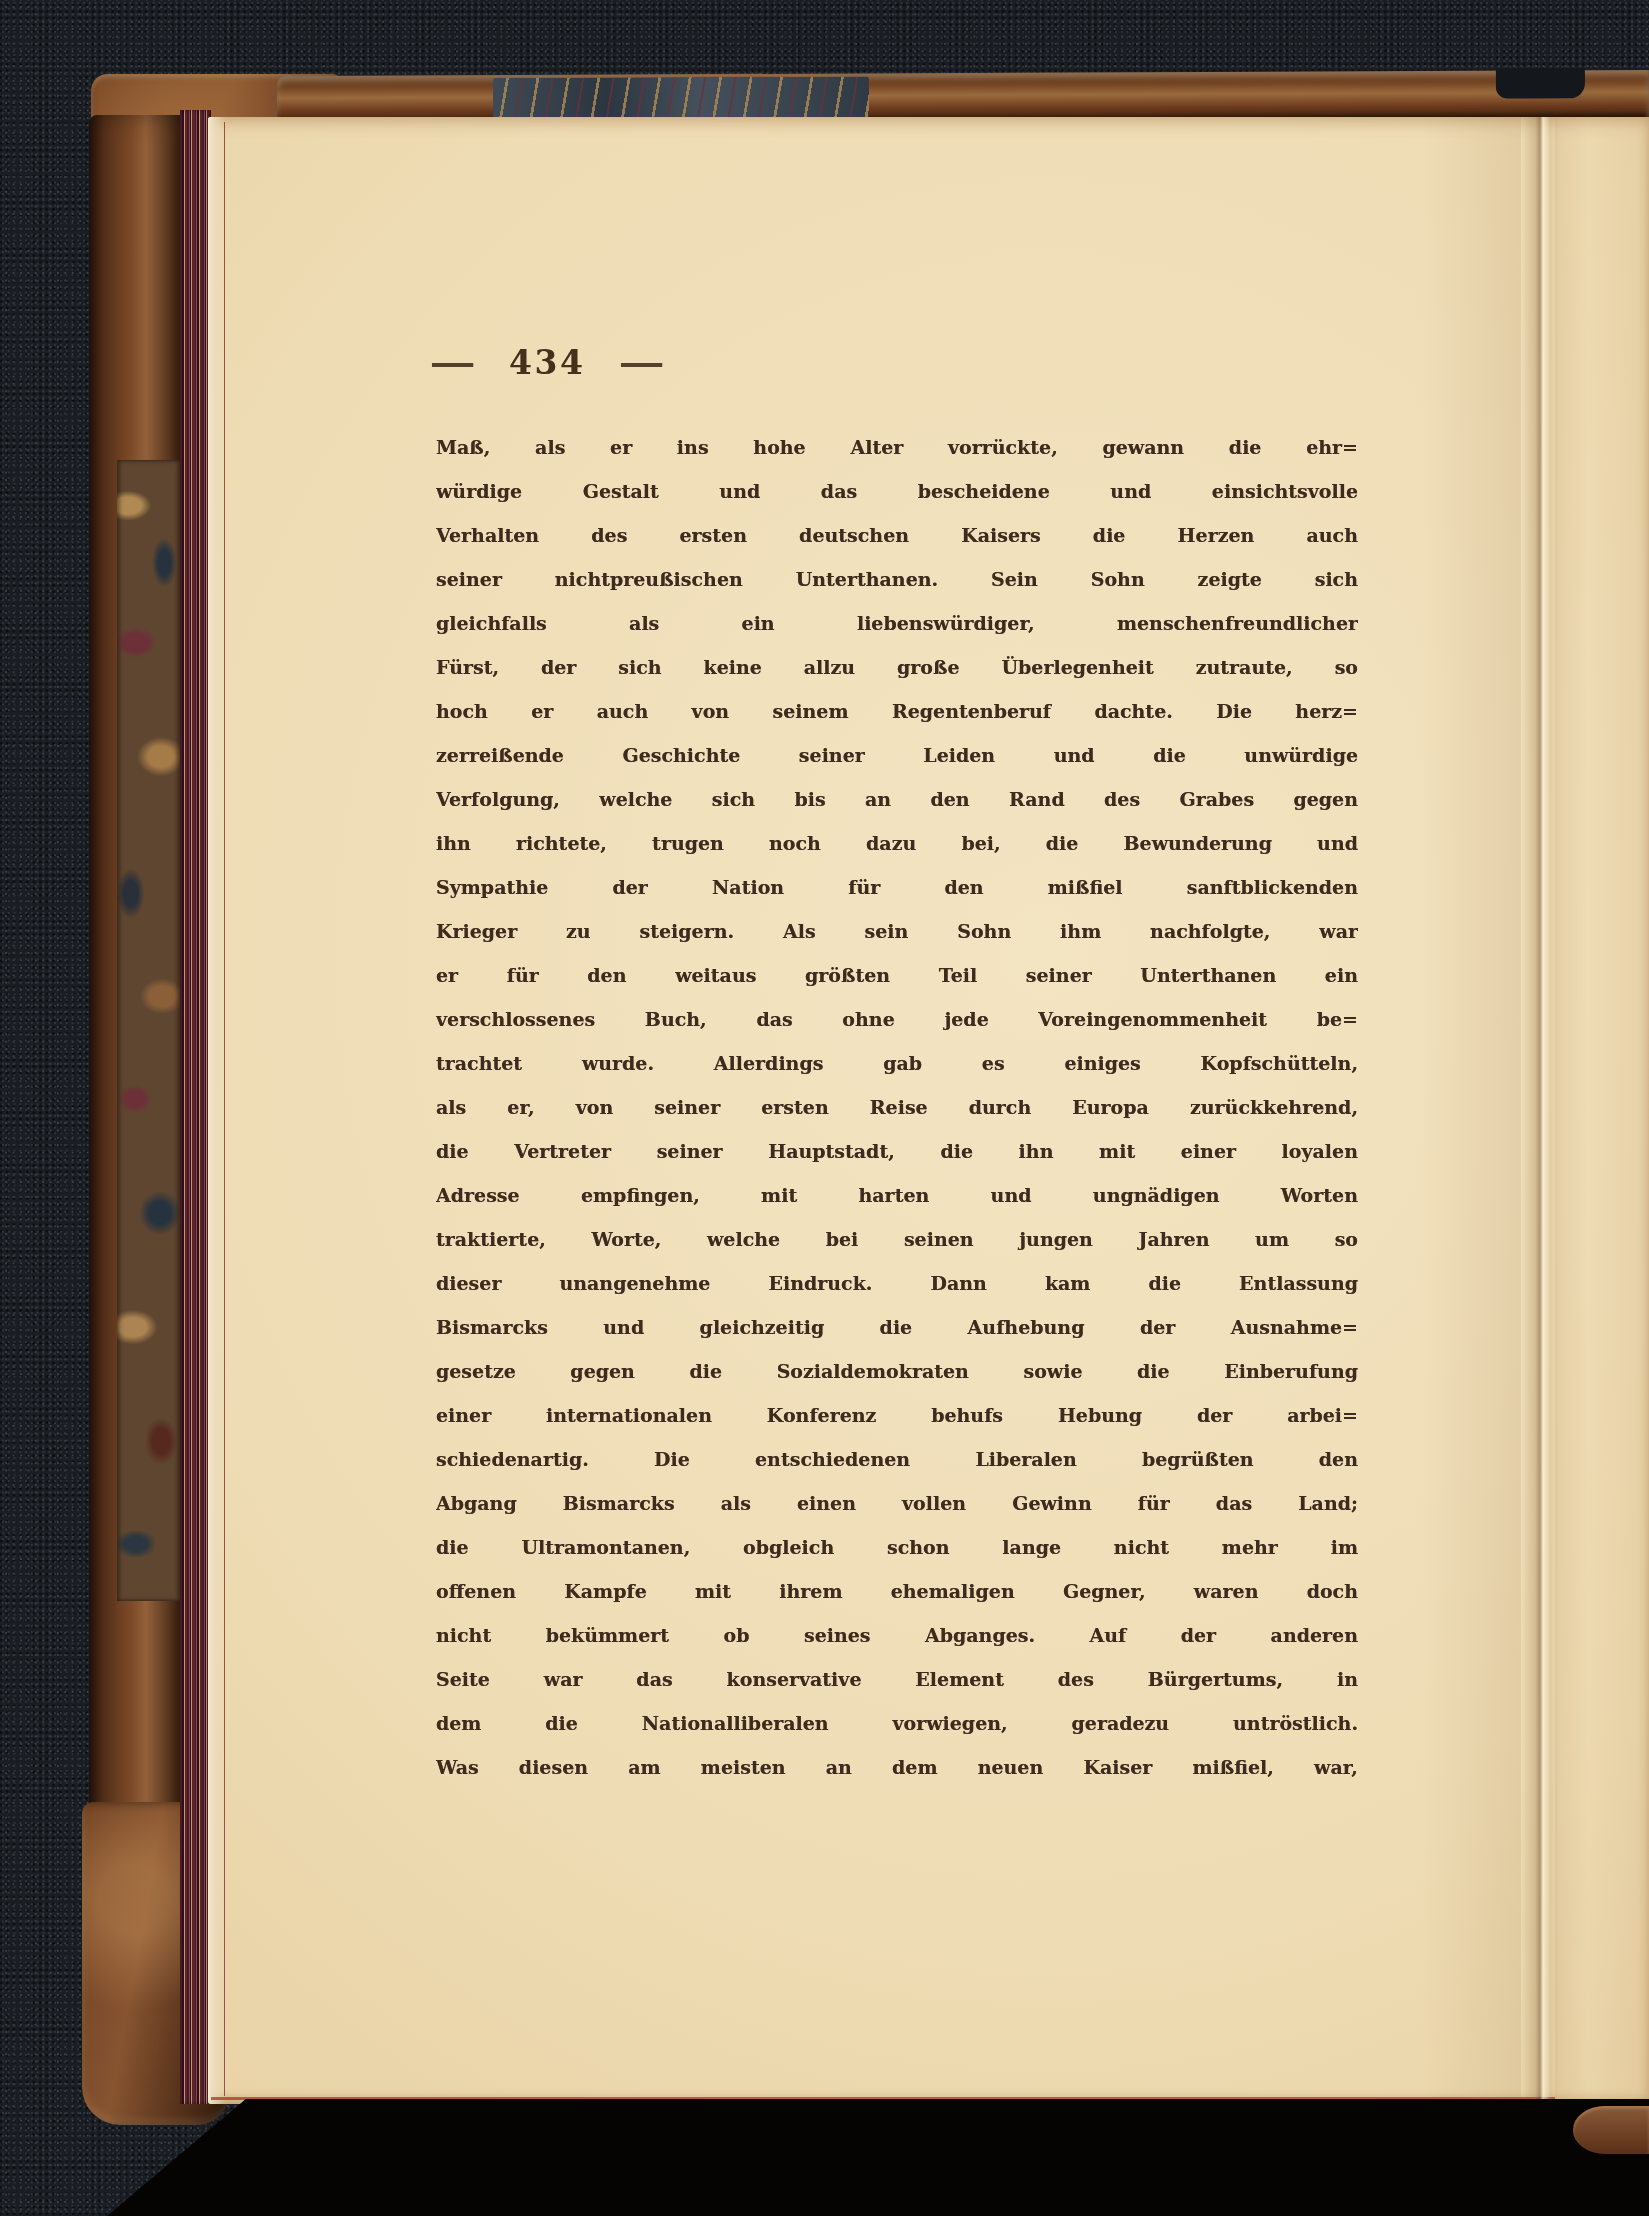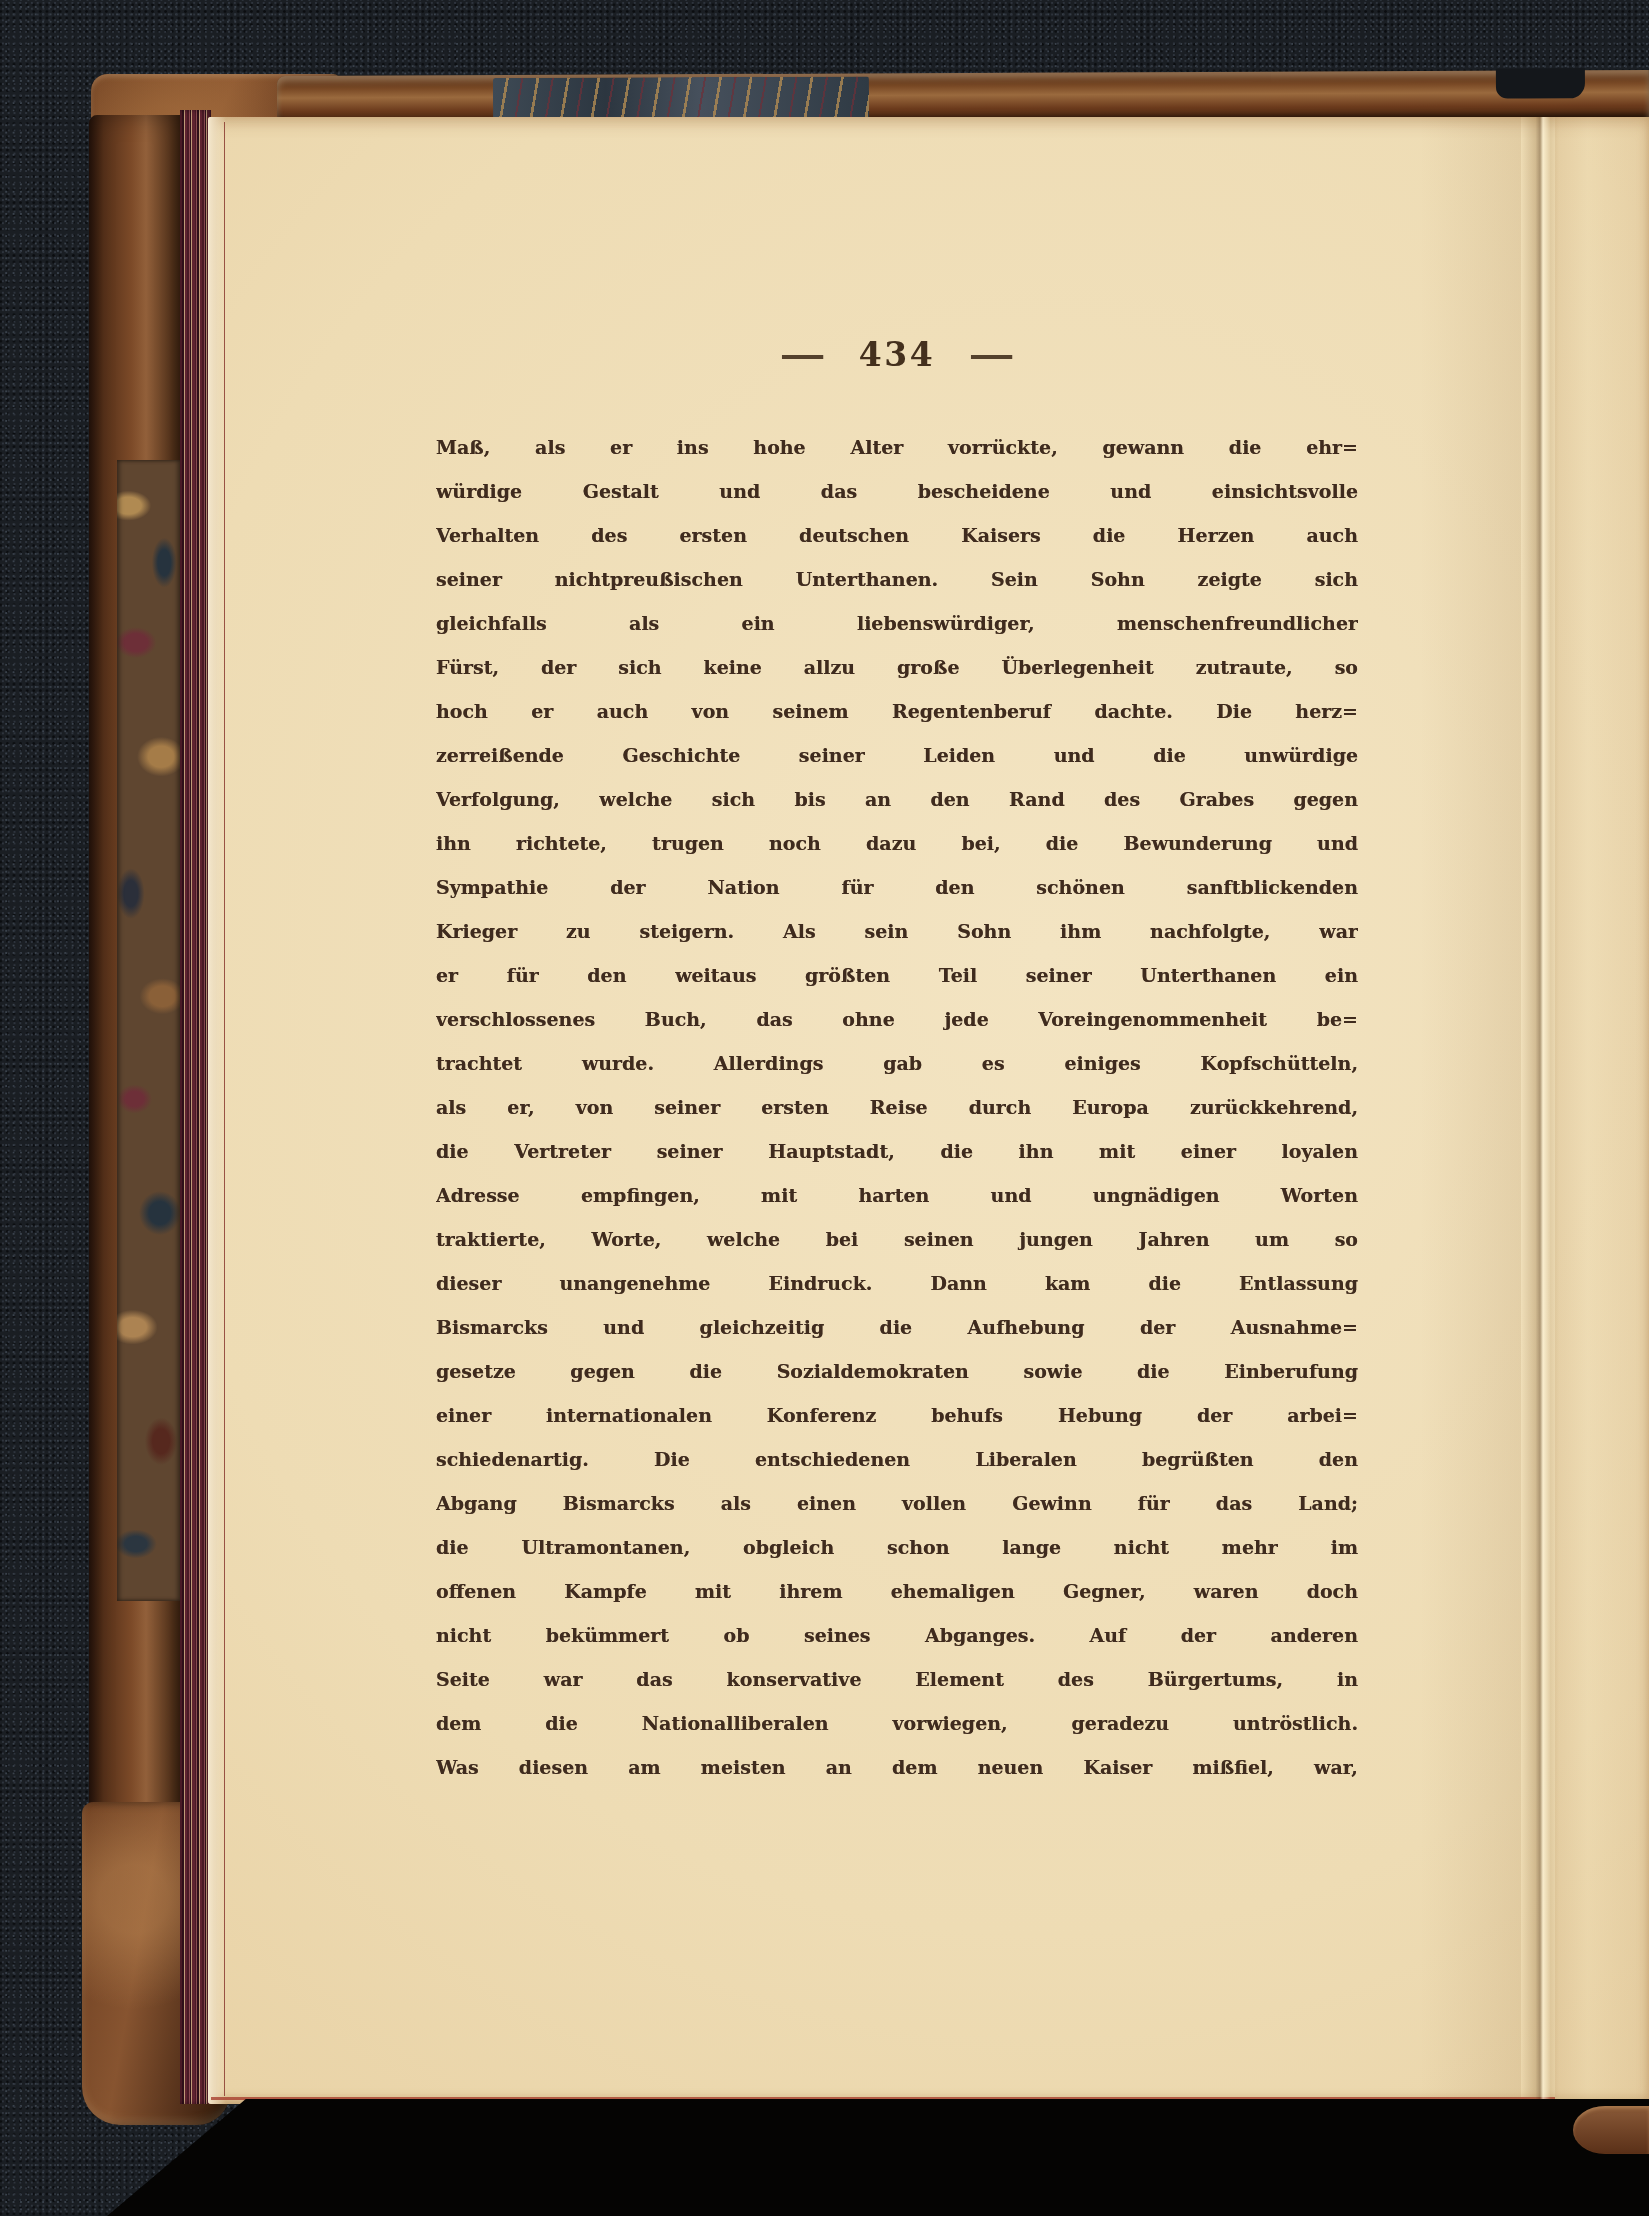--- a/index.html
+++ b/index.html
@@ -78,22 +78,22 @@
   .right-leaf{position:absolute;left:1347px;top:0;bottom:0;right:0;
     background:linear-gradient(90deg, rgba(190,150,95,.22) 0%, rgba(220,190,135,.10) 35%, rgba(195,155,100,.20) 100%);}
   .gutter{position:absolute;left:1313px;top:0;bottom:0;width:38px;
     background:linear-gradient(90deg,
       rgba(150,115,65,0) 0%, rgba(145,110,62,.30) 38%, rgba(90,60,28,.45) 50%,
       rgba(255,246,218,.65) 58%, rgba(160,125,72,.18) 78%, rgba(160,125,72,0) 100%);}
   .gutter-pre{position:absolute;left:1212px;top:0;bottom:0;width:101px;
     background:linear-gradient(90deg, rgba(150,110,60,0) 0%, rgba(150,110,60,.14) 100%);}
 
   
-  .folio{position:absolute;left:228px;top:216px;width:922px;height:43px;
-    text-align:center;color:#44301d;font-size:33px;font-weight:bold;line-height:43px;}
+  .folio{position:absolute;left:228px;top:224px;width:922px;height:43px;
+    text-align:left;color:#44301d;font-size:33px;font-weight:bold;line-height:43px;}
   .folio .num{display:inline-block;margin:0 40px;letter-spacing:2.5px;}
   .folio .dash{display:inline-block;transform:scaleX(1.4);opacity:.9;}
   .textblock{position:absolute;left:228px;top:308px;width:922px;}
   .text-line{height:44px;line-height:44px;overflow:hidden;
     font-size:19px;font-weight:bold;color:#3f2b1e;
     text-align:justify;text-align-last:justify;
     text-shadow:0 0 0.4px rgba(63,43,30,.6);}
 
   
   .shadow{position:absolute;left:107px;top:2099px;width:1542px;height:117px;
@@ -136,21 +136,21 @@
         <div class="text-line">Maß, als er ins hohe Alter vorrückte, gewann die ehr=</div>
         <div class="text-line">würdige Gestalt und das bescheidene und einsichtsvolle</div>
         <div class="text-line">Verhalten des ersten deutschen Kaisers die Herzen auch</div>
         <div class="text-line">seiner nichtpreußischen Unterthanen. Sein Sohn zeigte sich</div>
         <div class="text-line">gleichfalls als ein liebenswürdiger, menschenfreundlicher</div>
         <div class="text-line">Fürst, der sich keine allzu große Überlegenheit zutraute, so</div>
         <div class="text-line">hoch er auch von seinem Regentenberuf dachte. Die herz=</div>
         <div class="text-line">zerreißende Geschichte seiner Leiden und die unwürdige</div>
         <div class="text-line">Verfolgung, welche sich bis an den Rand des Grabes gegen</div>
         <div class="text-line">ihn richtete, trugen noch dazu bei, die Bewunderung und</div>
-        <div class="text-line">Sympathie der Nation für den schönen sanftblickenden</div>
+        <div class="text-line">Sympathie der Nation für den mißfiel sanftblickenden</div>
         <div class="text-line">Krieger zu steigern. Als sein Sohn ihm nachfolgte, war</div>
         <div class="text-line">er für den weitaus größten Teil seiner Unterthanen ein</div>
         <div class="text-line">verschlossenes Buch, das ohne jede Voreingenommenheit be=</div>
         <div class="text-line">trachtet wurde. Allerdings gab es einiges Kopfschütteln,</div>
         <div class="text-line">als er, von seiner ersten Reise durch Europa zurückkehrend,</div>
         <div class="text-line">die Vertreter seiner Hauptstadt, die ihn mit einer loyalen</div>
         <div class="text-line">Adresse empfingen, mit harten und ungnädigen Worten</div>
         <div class="text-line">traktierte, Worte, welche bei seinen jungen Jahren um so</div>
         <div class="text-line">dieser unangenehme Eindruck. Dann kam die Entlassung</div>
         <div class="text-line">Bismarcks und gleichzeitig die Aufhebung der Ausnahme=</div>

